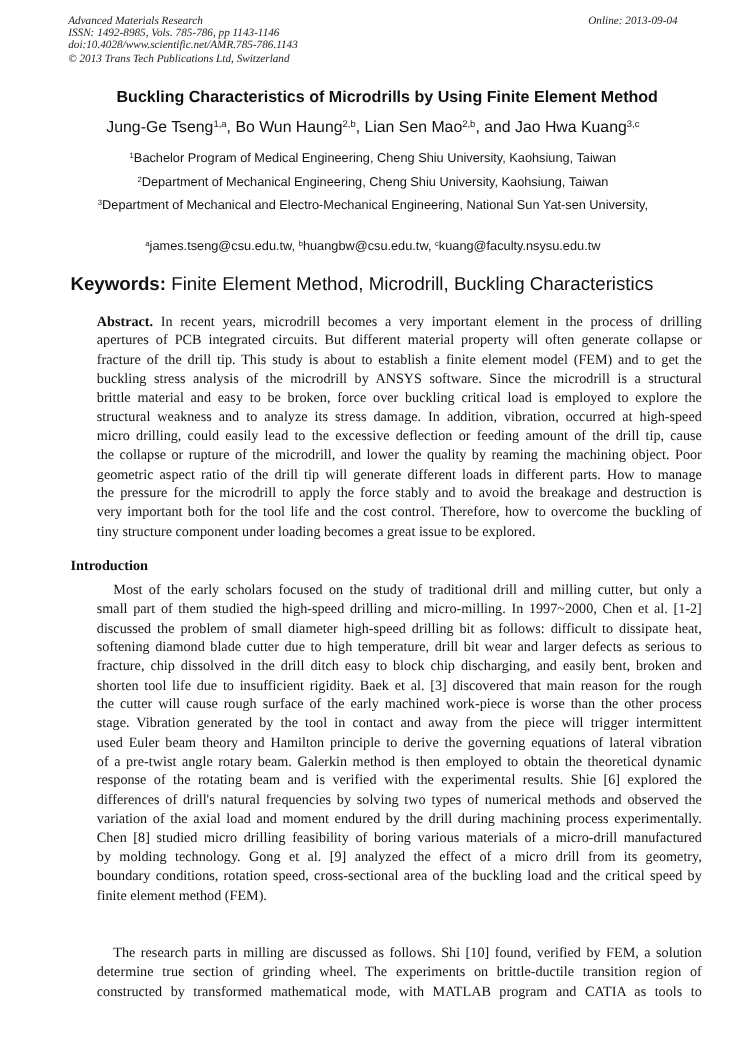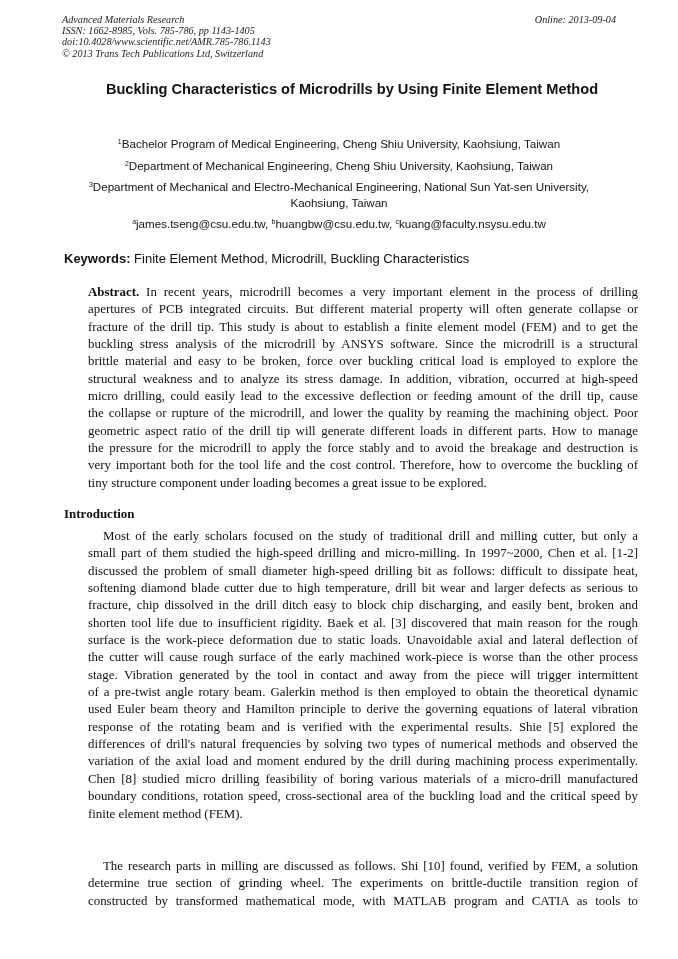--- a/index.html
+++ b/index.html
@@ -6,55 +6,57 @@
   body { width: 678px; height: 959px; position: relative; overflow: hidden; color: #111; }
   .page { position: absolute; left: 0; top: 0; width: 678px; height: 959px; border-radius: 18px; }
   .hdr-left { position: absolute; left: 62px; top: 14px; font-family: "Liberation Serif", serif; font-style: italic; font-size: 10.2px; line-height: 11.2px; color: #222; }
   .hdr-left div { white-space: nowrap; }
   .hdr-right { position: absolute; right: 62px; top: 14px; font-family: "Liberation Serif", serif; font-style: italic; font-size: 10.2px; line-height: 11.2px; color: #222; }
   .title { position: absolute; left: 0; width: 678px; top: 80px; text-align: center; font-family: "Liberation Sans", sans-serif; font-weight: bold; font-size: 14.6px; line-height: 18px; white-space: nowrap; margin-left: 13px; }
   .authors { position: absolute; left: 0; width: 678px; top: 107px; text-align: center; font-family: "Liberation Sans", sans-serif; font-size: 14.4px; line-height: 18px; white-space: nowrap; }
   .authors sup, .affil sup, .emails sup { font-size: 0.6em; vertical-align: 0.55em; line-height: 0; }
   .affil { position: absolute; left: 0; width: 678px; text-align: center; font-family: "Liberation Sans", sans-serif; font-size: 11.6px; line-height: 17.5px; white-space: nowrap; }
   .emails { position: absolute; left: 0; width: 678px; top: 216px; text-align: center; font-family: "Liberation Sans", sans-serif; font-size: 11.6px; line-height: 15px; white-space: nowrap; }
-  .keywords { position: absolute; left: 64px; top: 251px; font-family: "Liberation Sans", sans-serif; font-size: 13px; line-height: 15px; white-space: nowrap; }
+  .keywords { position: absolute; left: 64px; top: 251px; font-family: "Liberation Sans", sans-serif; font-size: 17px; line-height: 15px; white-space: nowrap; }
   .keywords b { font-weight: bold; }
   .body-block { position: absolute; left: 64px; width: 550px; font-family: "Liberation Serif", serif; font-size: 12.9px; line-height: 17.35px; text-align: justify; margin-left: 24px; }
   .body-line { display: block; text-align: justify; text-align-last: justify; white-space: nowrap; height: 17.35px; overflow: visible; }
   .body-line.last { text-align-last: left; }
   .body-line.indent { padding-left: 15px; }
   .abstract-label { font-weight: bold; }
   .section-head { position: absolute; left: 64px; top: 506px; font-family: "Liberation Serif", serif; font-weight: bold; font-size: 13px; line-height: 16px; }
 </style>
 </head>
 <body>
 
 <div class="page">
 
   <div class="hdr-left">
     <div>Advanced Materials Research</div>
-    <div>ISSN: 1662-8985, Vols. 785-786, pp 1143-1405</div>
+    <div>ISSN: 1492-8985, Vols. 785-786, pp 1143-1146</div>
     <div>doi:10.4028/www.scientific.net/AMR.785-786.1143</div>
     <div>© 2013 Trans Tech Publications Ltd, Switzerland</div>
   </div>
   <div class="hdr-right">Online: 2013-09-04</div>
 
   <div class="title">Buckling Characteristics of Microdrills by Using Finite Element Method</div>
 
+  <div class="authors">
+    <span>Jung-Ge Tseng</span><sup>1,a</sup><span>, </span><span>Bo Wun Haung</span><sup>2,b</sup><span>, </span><span>Lian Sen Mao</span><sup>2,b</sup><span>, and </span><span>Jao Hwa Kuang</span><sup>3,c</sup>
+  </div>
 
   <div class="affil" style="top:135px;">
     <sup>1</sup><span>Bachelor Program of Medical Engineering, Cheng Shiu University, Kaohsiung, Taiwan</span>
   </div>
   <div class="affil" style="top:157px;">
     <sup>2</sup><span>Department of Mechanical Engineering, Cheng Shiu University, Kaohsiung, Taiwan</span>
   </div>
   <div class="affil" style="top:178px;">
     <sup>3</sup><span>Department of Mechanical and Electro-Mechanical Engineering, National Sun Yat-sen University,</span>
   </div>
-  <div class="affil" style="top:194px;">Kaohsiung, Taiwan</div>
 
   <div class="emails">
     <sup>a</sup><span>james.tseng@csu.edu.tw</span><span>, </span><sup>b</sup><span>huangbw@csu.edu.tw</span><span>, </span><sup>c</sup><span>kuang@faculty.nsysu.edu.tw</span>
   </div>
 
   <div class="keywords">
     <b>Keywords:</b><span> Finite Element Method, Microdrill, Buckling Characteristics</span>
   </div>
 
   <div class="body-block" style="top:284px;">
@@ -74,29 +76,29 @@
 
   <div class="section-head">Introduction</div>
 
   <div class="body-block" style="top:528px;">
     <span class="body-line indent">Most of the early scholars focused on the study of traditional drill and milling cutter, but only a</span>
     <span class="body-line">small part of them studied the high-speed drilling and micro-milling. In 1997~2000, Chen et al. [1-2]</span>
     <span class="body-line">discussed the problem of small diameter high-speed drilling bit as follows: difficult to dissipate heat,</span>
     <span class="body-line">softening diamond blade cutter due to high temperature, drill bit wear and larger defects as serious to</span>
     <span class="body-line">fracture, chip dissolved in the drill ditch easy to block chip discharging, and easily bent, broken and</span>
     <span class="body-line">shorten tool life due to insufficient rigidity. Baek et al. [3] discovered that main reason for the rough</span>
-    <span class="body-line">surface is the work-piece deformation due to static loads. Unavoidable axial and lateral deflection of</span>
     <span class="body-line">the cutter will cause rough surface of the early machined work-piece is worse than the other process</span>
     <span class="body-line">stage. Vibration generated by the tool in contact and away from the piece will trigger intermittent</span>
+    <span class="body-line">used Euler beam theory and Hamilton principle to derive the governing equations of lateral vibration</span>
     <span class="body-line">of a pre-twist angle rotary beam. Galerkin method is then employed to obtain the theoretical dynamic</span>
-    <span class="body-line">used Euler beam theory and Hamilton principle to derive the governing equations of lateral vibration</span>
-    <span class="body-line">response of the rotating beam and is verified with the experimental results. Shie [5] explored the</span>
+    <span class="body-line">response of the rotating beam and is verified with the experimental results. Shie [6] explored the</span>
     <span class="body-line">differences of drill's natural frequencies by solving two types of numerical methods and observed the</span>
     <span class="body-line">variation of the axial load and moment endured by the drill during machining process experimentally.</span>
     <span class="body-line">Chen [8] studied micro drilling feasibility of boring various materials of a micro-drill manufactured</span>
+    <span class="body-line">by molding technology. Gong et al. [9] analyzed the effect of a micro drill from its geometry,</span>
     <span class="body-line">boundary conditions, rotation speed, cross-sectional area of the buckling load and the critical speed by</span>
     <span class="body-line last">finite element method (FEM).</span>
   </div>
 
   <div class="body-block" style="top:858px;">
     <span class="body-line indent">The research parts in milling are discussed as follows. Shi [10] found, verified by FEM, a solution</span>
     <span class="body-line">determine true section of grinding wheel. The experiments on brittle-ductile transition region of</span>
     <span class="body-line">constructed by transformed mathematical mode, with MATLAB program and CATIA as tools to</span>
   </div>
 

